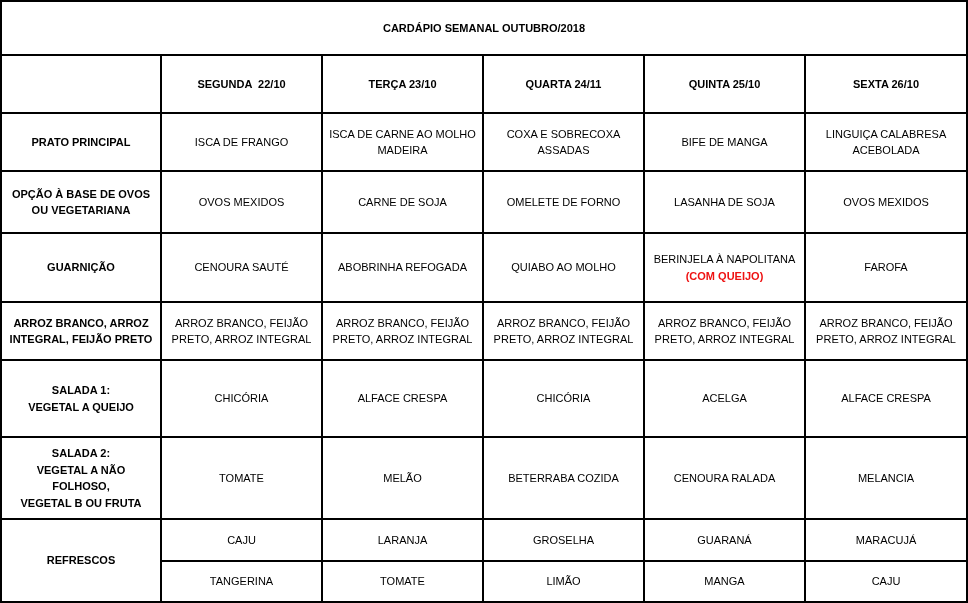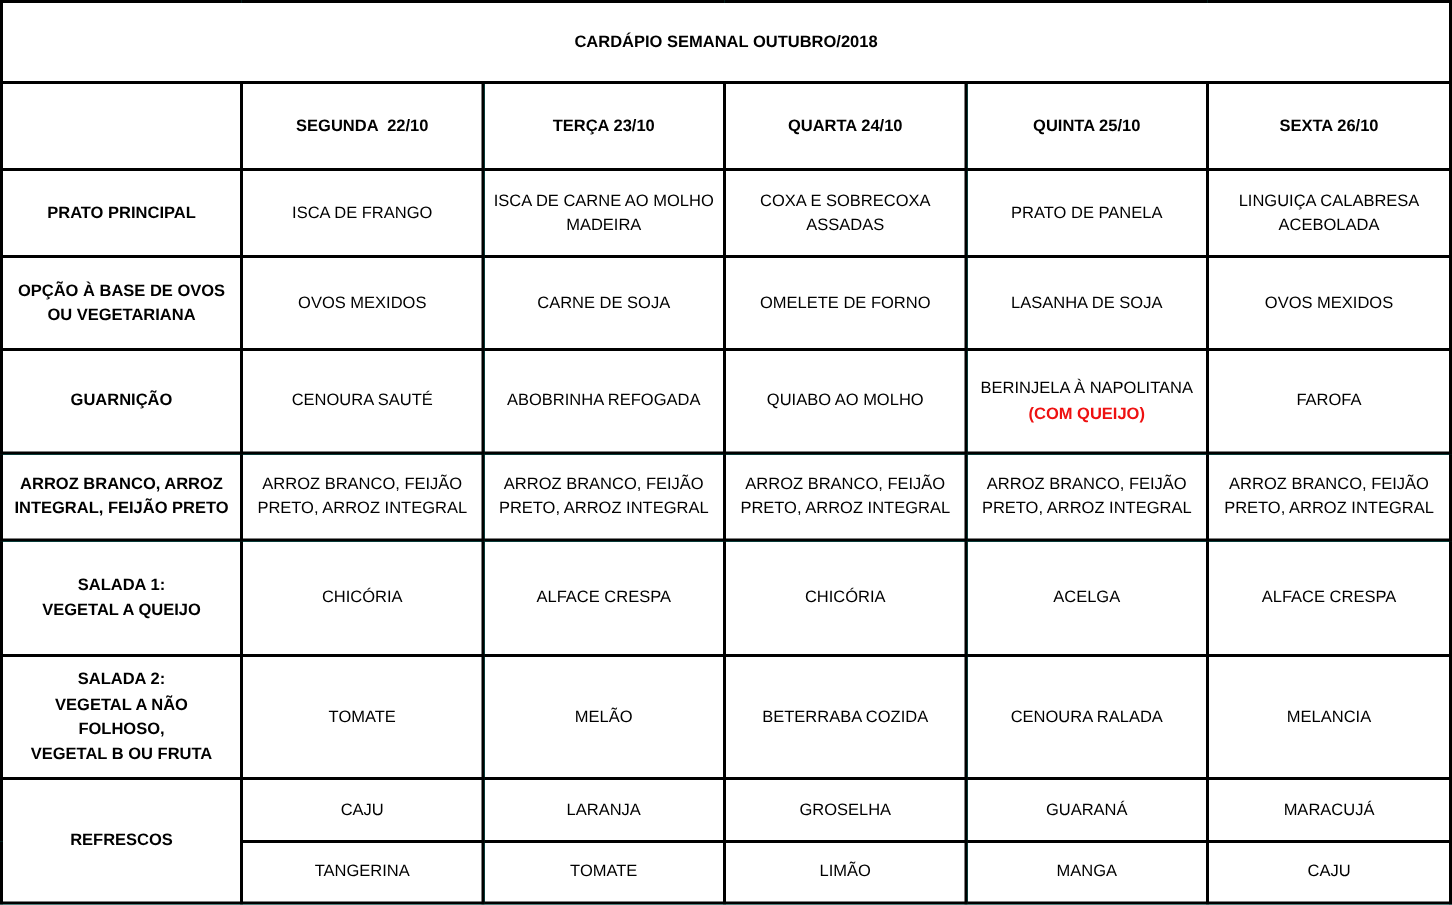--- a/index.html
+++ b/index.html
@@ -12,21 +12,21 @@
     height: 603px;
     background: #ffffff;
     box-sizing: border-box;
   }
   table.menu-table {
     border-collapse: collapse;
     table-layout: fixed;
     width: 966px;
     font-family: "Liberation Sans", sans-serif;
     color: #000000;
-    background: #0f766e;
+    background: #6d28d9;
   }
   table.menu-table td,
   table.menu-table th {
     border: 2px solid #000000;
     background: #ffffff;
     text-align: center;
     vertical-align: middle;
     padding: 2px 6px;
     font-size: 11px;
     line-height: 1.5;
@@ -79,33 +79,33 @@
 
     <tbody>
         <tr class="title-row">
       <td colspan="6">CARDÁPIO SEMANAL OUTUBRO/2018</td>
     </tr>
 
     <tr class="header-row">
       <td></td>
       <th>SEGUNDA  22/10</th>
       <th>TERÇA 23/10</th>
-      <th>QUARTA 24/10</th>
+      <th>QUARTA 24/11</th>
       <th>QUINTA 25/10</th>
       <th>SEXTA 26/10</th>
     </tr>
 
     <tr class="row-prato">
       <th class="row-label">
         <div>PRATO PRINCIPAL</div>
       </th>
       <td class="cell">ISCA DE FRANGO</td>
       <td class="cell">ISCA DE CARNE AO MOLHO MADEIRA</td>
       <td class="cell">COXA E SOBRECOXA ASSADAS</td>
-      <td class="cell">PRATO DE PANELA</td>
+      <td class="cell">BIFE DE MANGA</td>
       <td class="cell">LINGUIÇA CALABRESA ACEBOLADA</td>
     </tr>
 
     <tr class="row-opcao">
       <th class="row-label">
         <div>OPÇÃO À BASE DE OVOS</div>
         <div>OU VEGETARIANA</div>
       </th>
       <td class="cell">OVOS MEXIDOS</td>
       <td class="cell">CARNE DE SOJA</td>

